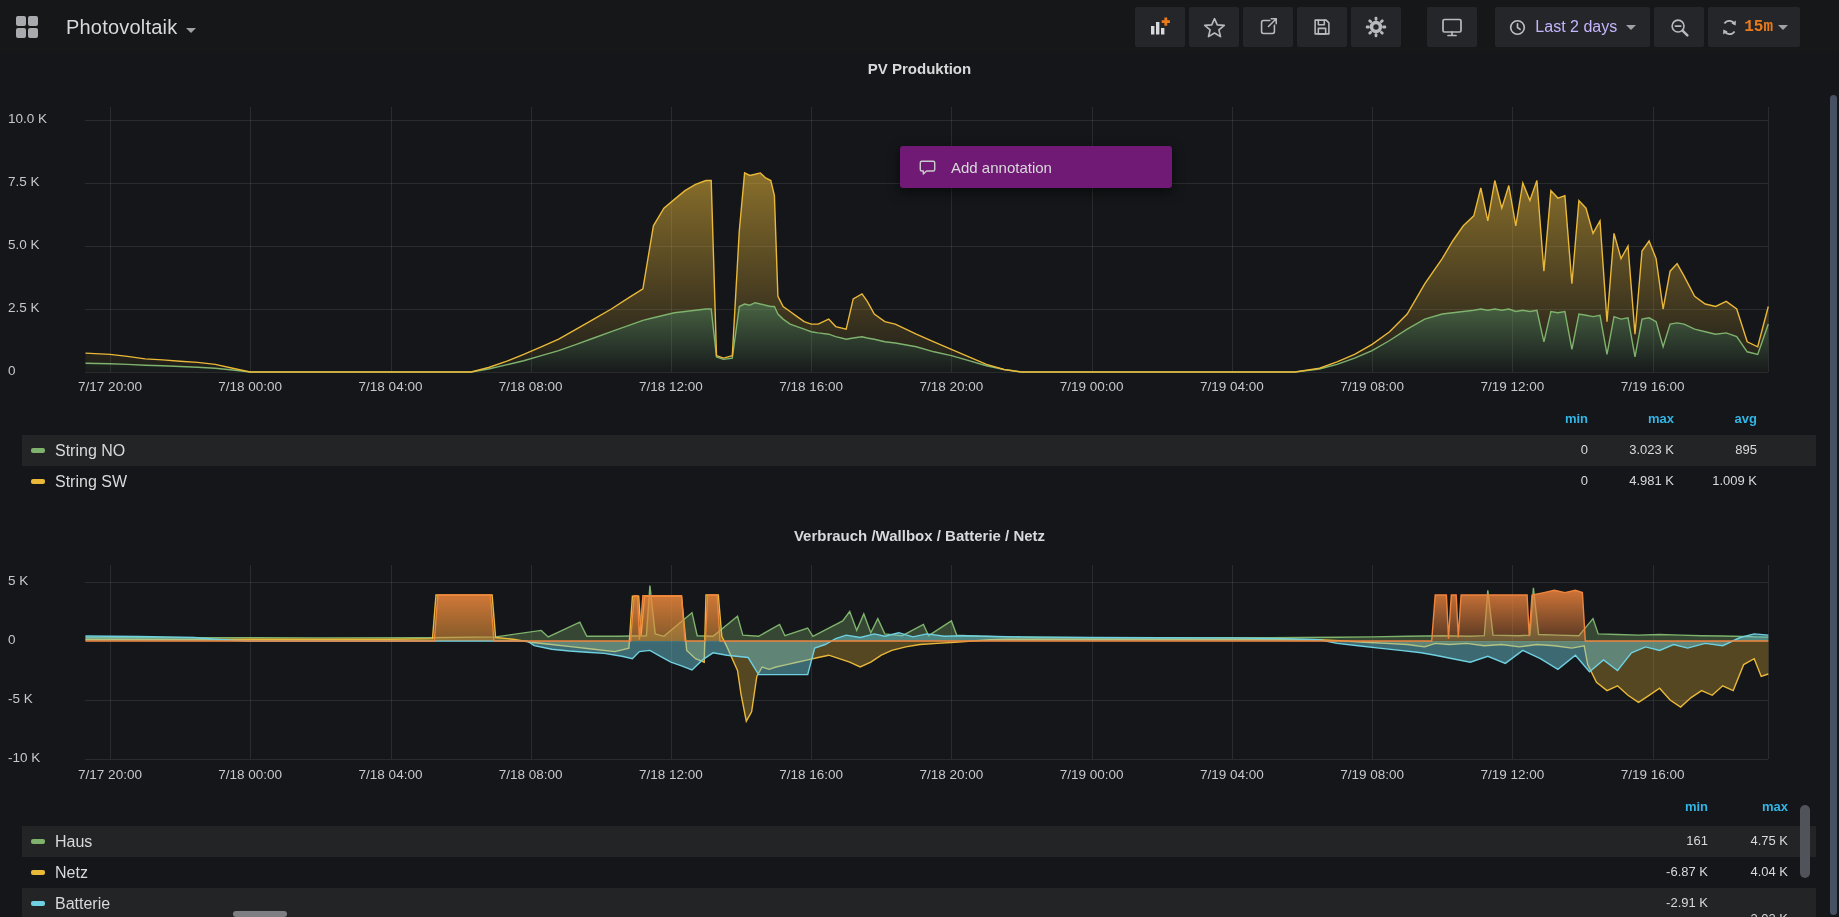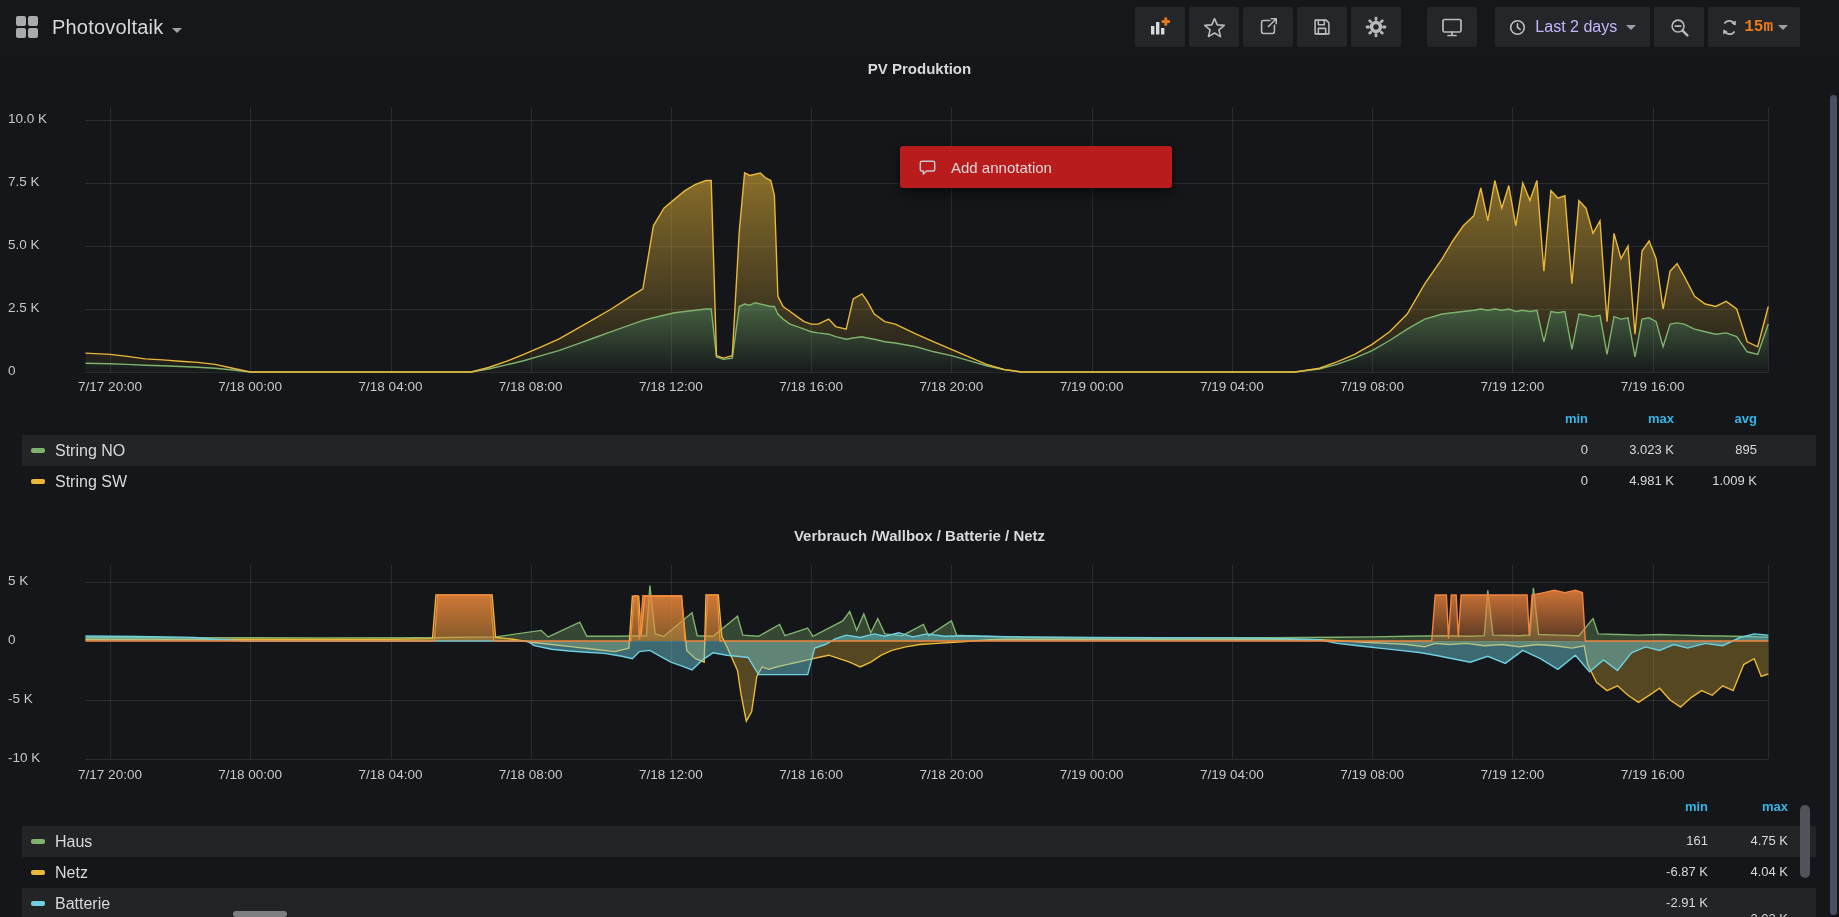--- a/index.html
+++ b/index.html
@@ -6,21 +6,21 @@
   html,body { width:1839px; height:917px; overflow:hidden; background:#141619;
     font-family:"Liberation Sans", sans-serif; color:#d8d9da; }
 
   
   .navbar { position:absolute; top:0; left:0; width:1839px; height:54px;
     background:#161719; display:flex; align-items:center; }
   .brand { display:flex; align-items:center; margin-left:16px; cursor:pointer; }
   .grid-icon { width:22px; height:22px; display:grid; grid-template-columns:10px 10px;
     grid-template-rows:10px 10px; gap:2px; }
   .grid-icon div { background:#a8aaad; border-radius:2px; }
-  .brand-title { font-size:20px; color:#d8d9da; margin-left:14px; letter-spacing:.2px; }
+  .brand-title { font-size:20px; color:#d8d9da; margin-left:28px; letter-spacing:.2px; }
   .caret { width:0; height:0; border-left:5px solid transparent; border-right:5px solid transparent;
     border-top:5px solid #9fa1a4; display:inline-block; }
   .brand .caret { margin-left:9px; margin-top:6px; }
   .nav-right { position:absolute; right:39px; top:7px; display:flex; gap:4px; align-items:center; }
   .nav-btn { height:40px; min-width:50px; background:#25262a; border-radius:2px;
     display:flex; align-items:center; justify-content:center; cursor:pointer; }
   .nav-btn svg { display:block; }
   .gap-left { margin-left:22px; }
   .gap-left-sm { margin-left:14px; }
   .time-btn { padding:0 14px; gap:9px; font-size:16px; color:#c4b5fd; }
@@ -41,21 +41,21 @@
   .lg-header { position:absolute; height:20px; width:100%; }
   .lg-col { position:absolute; width:120px; text-align:right; font-size:13px; font-weight:bold; color:#33b5e5; }
   .lg-row { position:absolute; width:100%; height:31px; }
   .lg-row.stripe { background:#222426; }
   .lg-swatch { position:absolute; left:9px; top:13px; width:14px; height:5px; border-radius:2px; }
   .lg-name { position:absolute; left:33px; top:7px; font-size:16px; color:#d8d9da; cursor:pointer; }
   .lg-val { position:absolute; top:7px; width:130px; text-align:right; font-size:13px; color:#d8d9da; }
 
   
   .ctx-menu { position:absolute; left:900px; top:146px; width:272px; height:42px;
-    background:#b91c1c; border-radius:3px; box-shadow:0 4px 12px rgba(0,0,0,.55);
+    background:#701a75; border-radius:3px; box-shadow:0 4px 12px rgba(0,0,0,.55);
     display:flex; align-items:center; padding-left:18px; gap:14px; z-index:20; cursor:pointer; }
   .ctx-label { font-size:15px; color:#d8d9da; }
 
   
   .page-scroll { position:absolute; right:2px; top:95px; width:7px; height:820px;
     background:#485064; border-radius:4px; z-index:30; }
   .legend-scroll { position:absolute; left:1800px; top:805px; width:10px; height:73px;
     background:#50535a; border-radius:5px; z-index:30; }
   .h-scroll { position:absolute; left:233px; top:911px; width:54px; height:6px;
     background:#7d7f83; border-radius:3px; z-index:30; }

